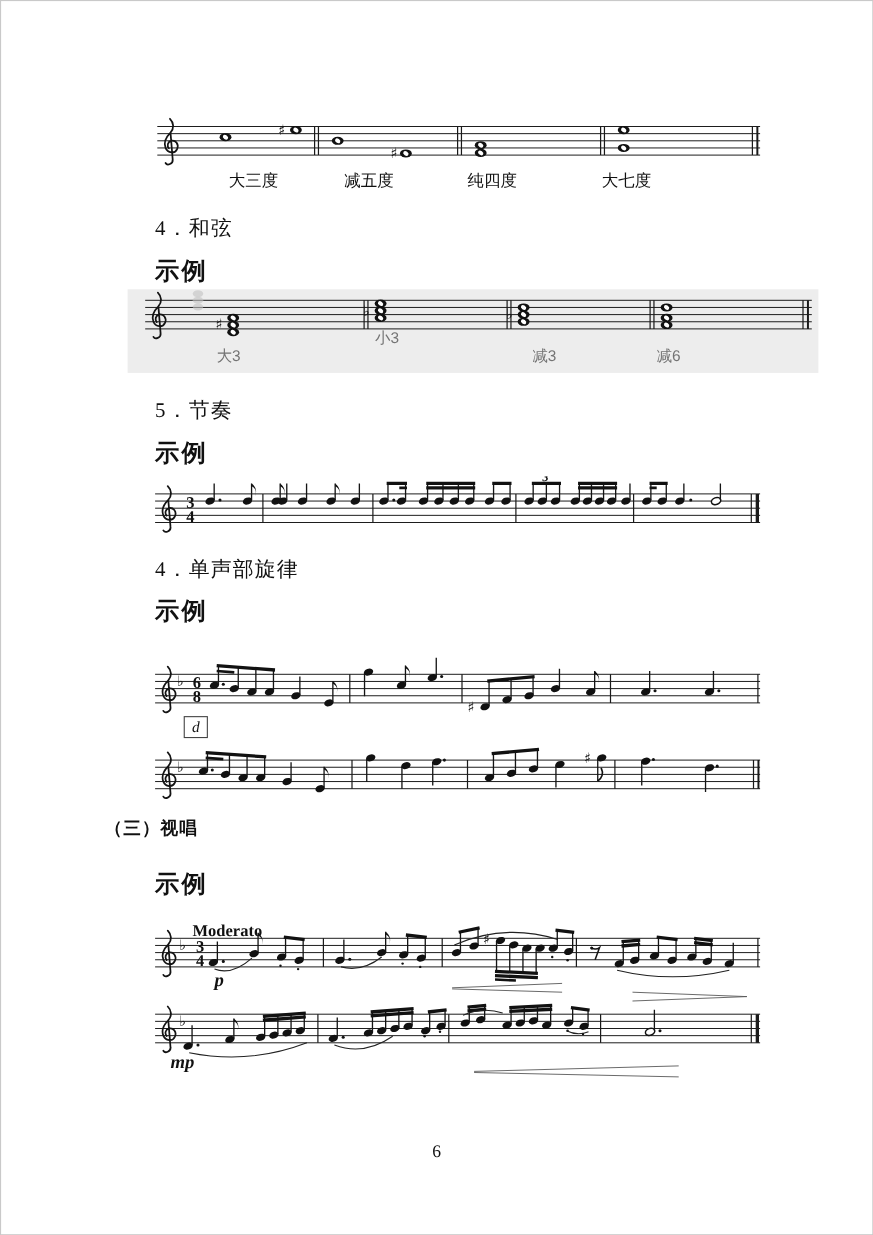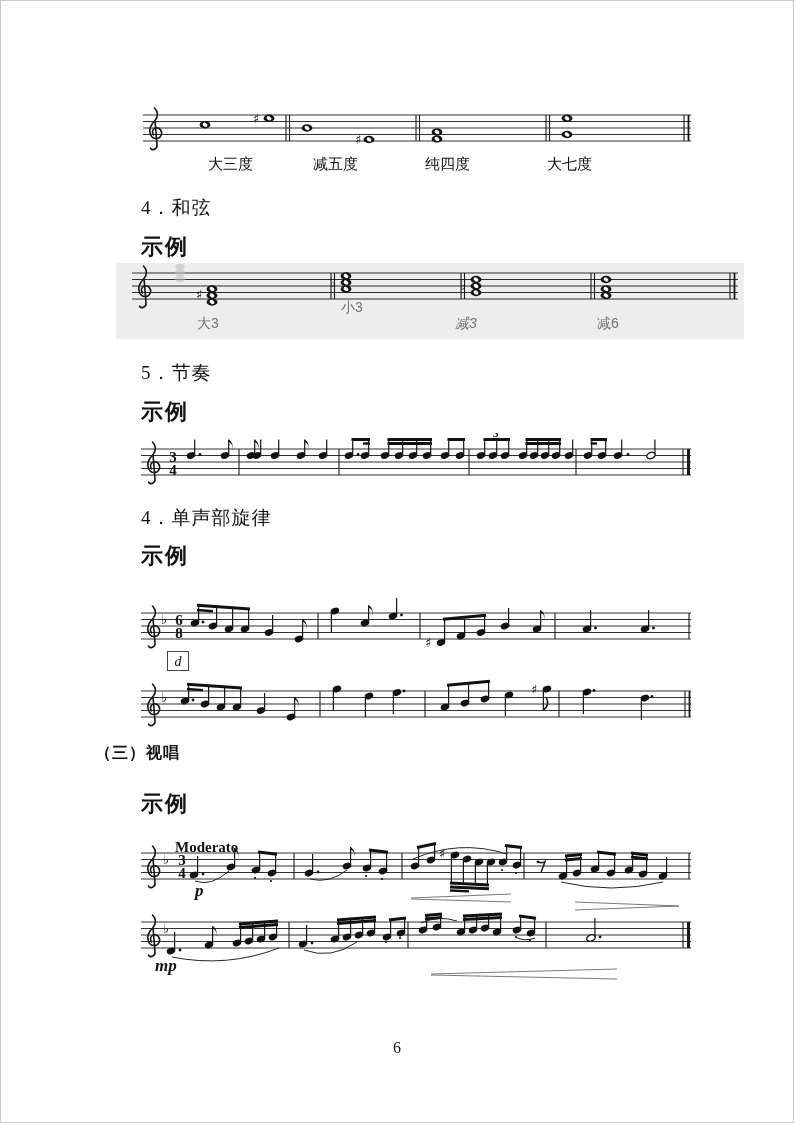--- a/index.html
+++ b/index.html
@@ -119,21 +119,21 @@
       <text class="acc" x="344" y="27">♭</text>
       <use href="#wn" x="360" y="16.5"></use>
         <use href="#wn" x="360" y="23"></use>
         <use href="#wn" x="360" y="29.5"></use>
       <use href="#wn" x="490" y="16.5"></use>
         <use href="#wn" x="490" y="26"></use>
         <use href="#wn" x="490" y="32.5"></use>
     </svg>
     <span class="abs chord-label" style="left:81px;top:52px;">大3</span>
     <span class="abs chord-label" style="left:225px;top:36px;text-align:center;">小3</span>
-    <span class="abs chord-label" style="left:339px;top:52px;font-style:italic;">减3</span>
+    <span class="abs chord-label" style="left:368px;top:52px;">减3</span>
     <span class="abs chord-label" style="left:481px;top:52px;">减6</span>
   </div>
 
   <span class="abs h-num" style="left:140px;top:359px;">5．节奏</span>
   <span class="abs h-ex" style="left:140px;top:396px;">示例</span>
 
   <div class="abs" style="left:138px;top:432px;width:556px;height:62px;">
     <svg width="556" height="62" viewBox="0 0 556 62">
       <line class="sl" x1="2" y1="16" x2="552" y2="16"></line>
         <line class="sl" x1="2" y1="22.5" x2="552" y2="22.5"></line>

